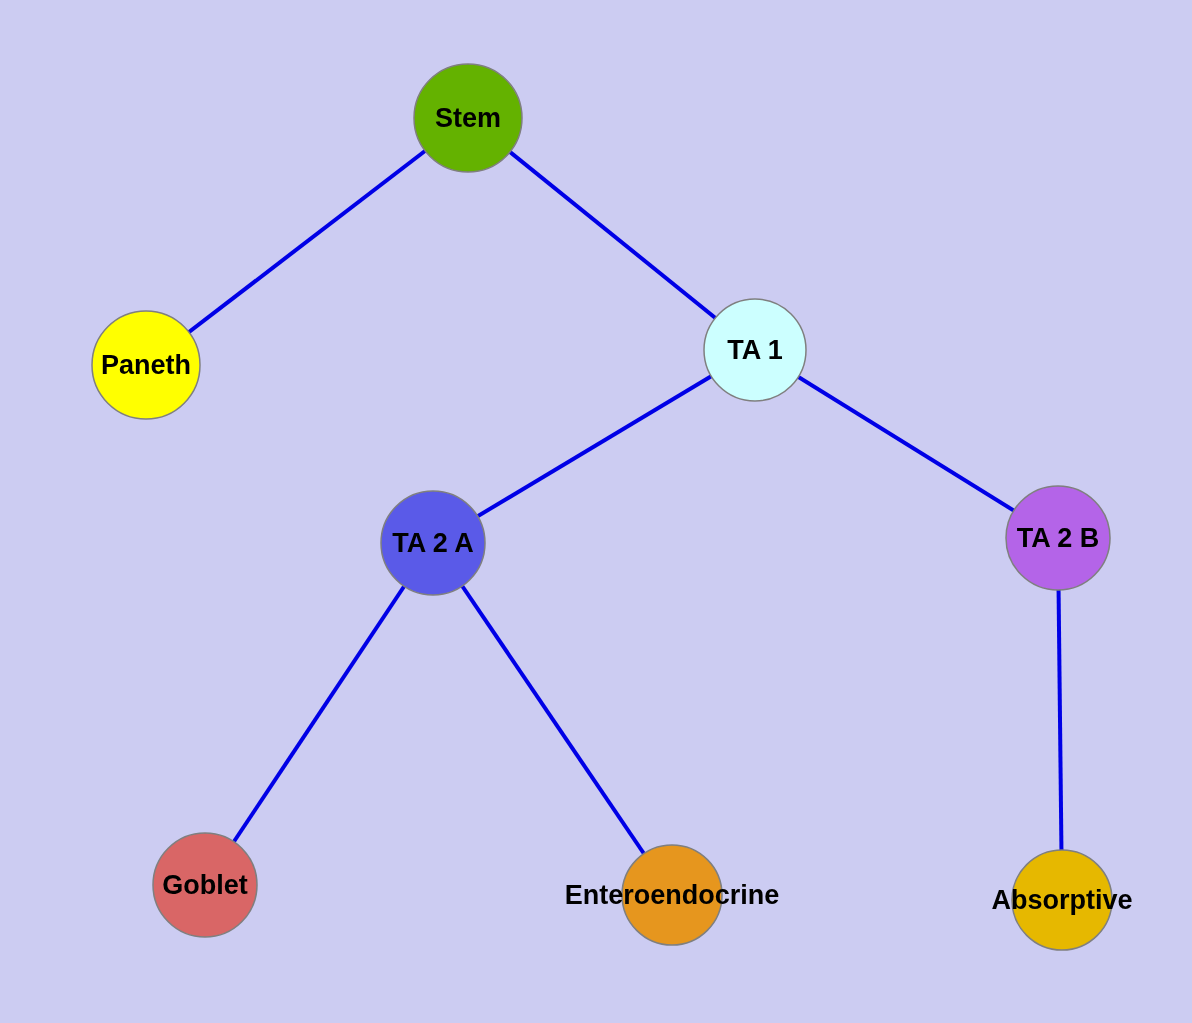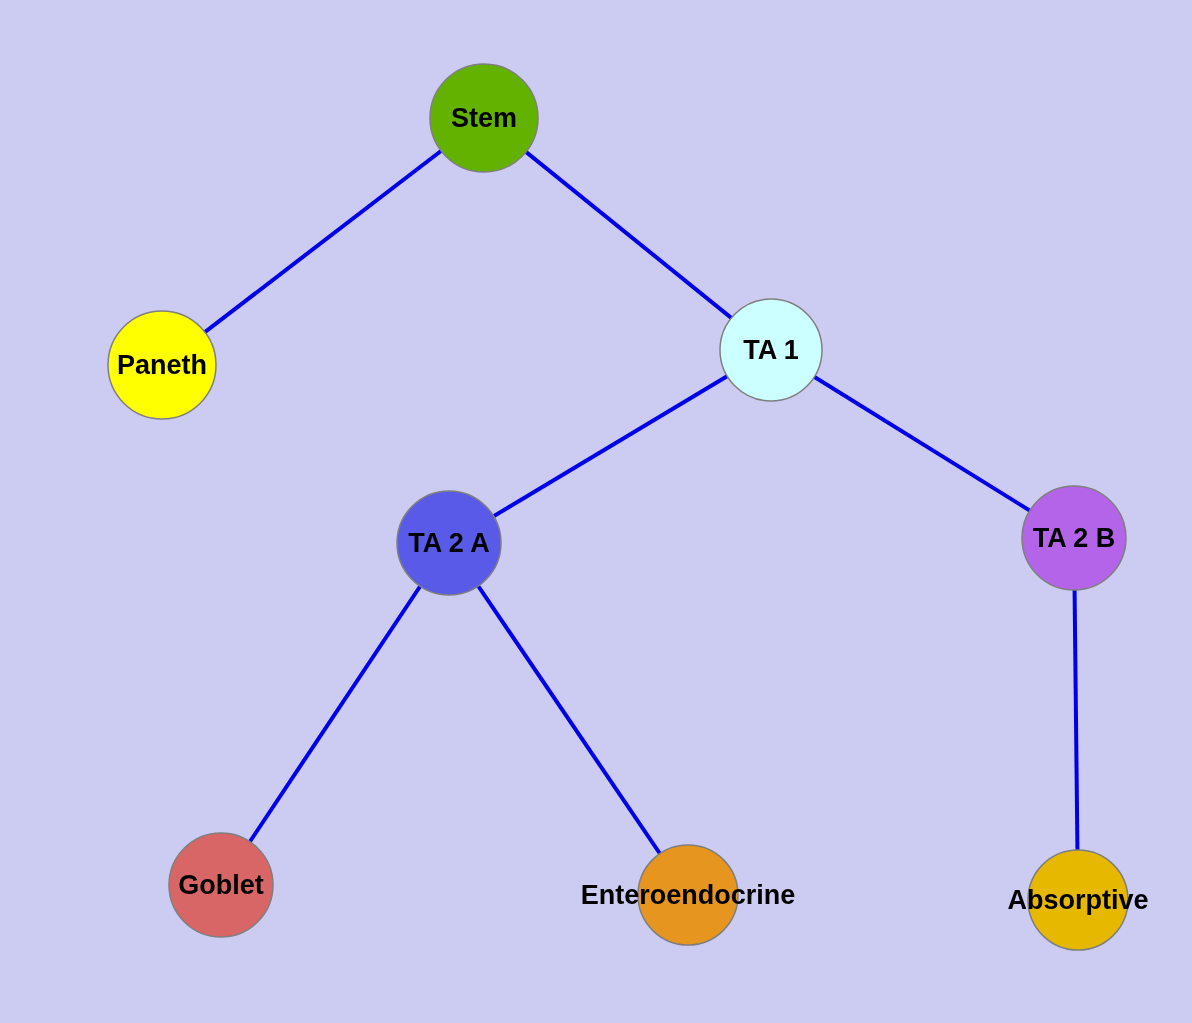--- a/index.html
+++ b/index.html
@@ -8,21 +8,20 @@
     background: #ccccf2;
     width: 1192px;
     height: 1023px;
     overflow: hidden;
     font-family: "Liberation Sans", sans-serif;
   }
   #stage {
     position: relative;
     width: 999px;
     height: 1023px;
-    margin-left: 16px;
   }
   svg {
     display: block;
   }
   .node-label {
     font-family: "Liberation Sans", "DejaVu Sans", sans-serif;
     font-weight: bold;
   }
 </style>
 </head>

